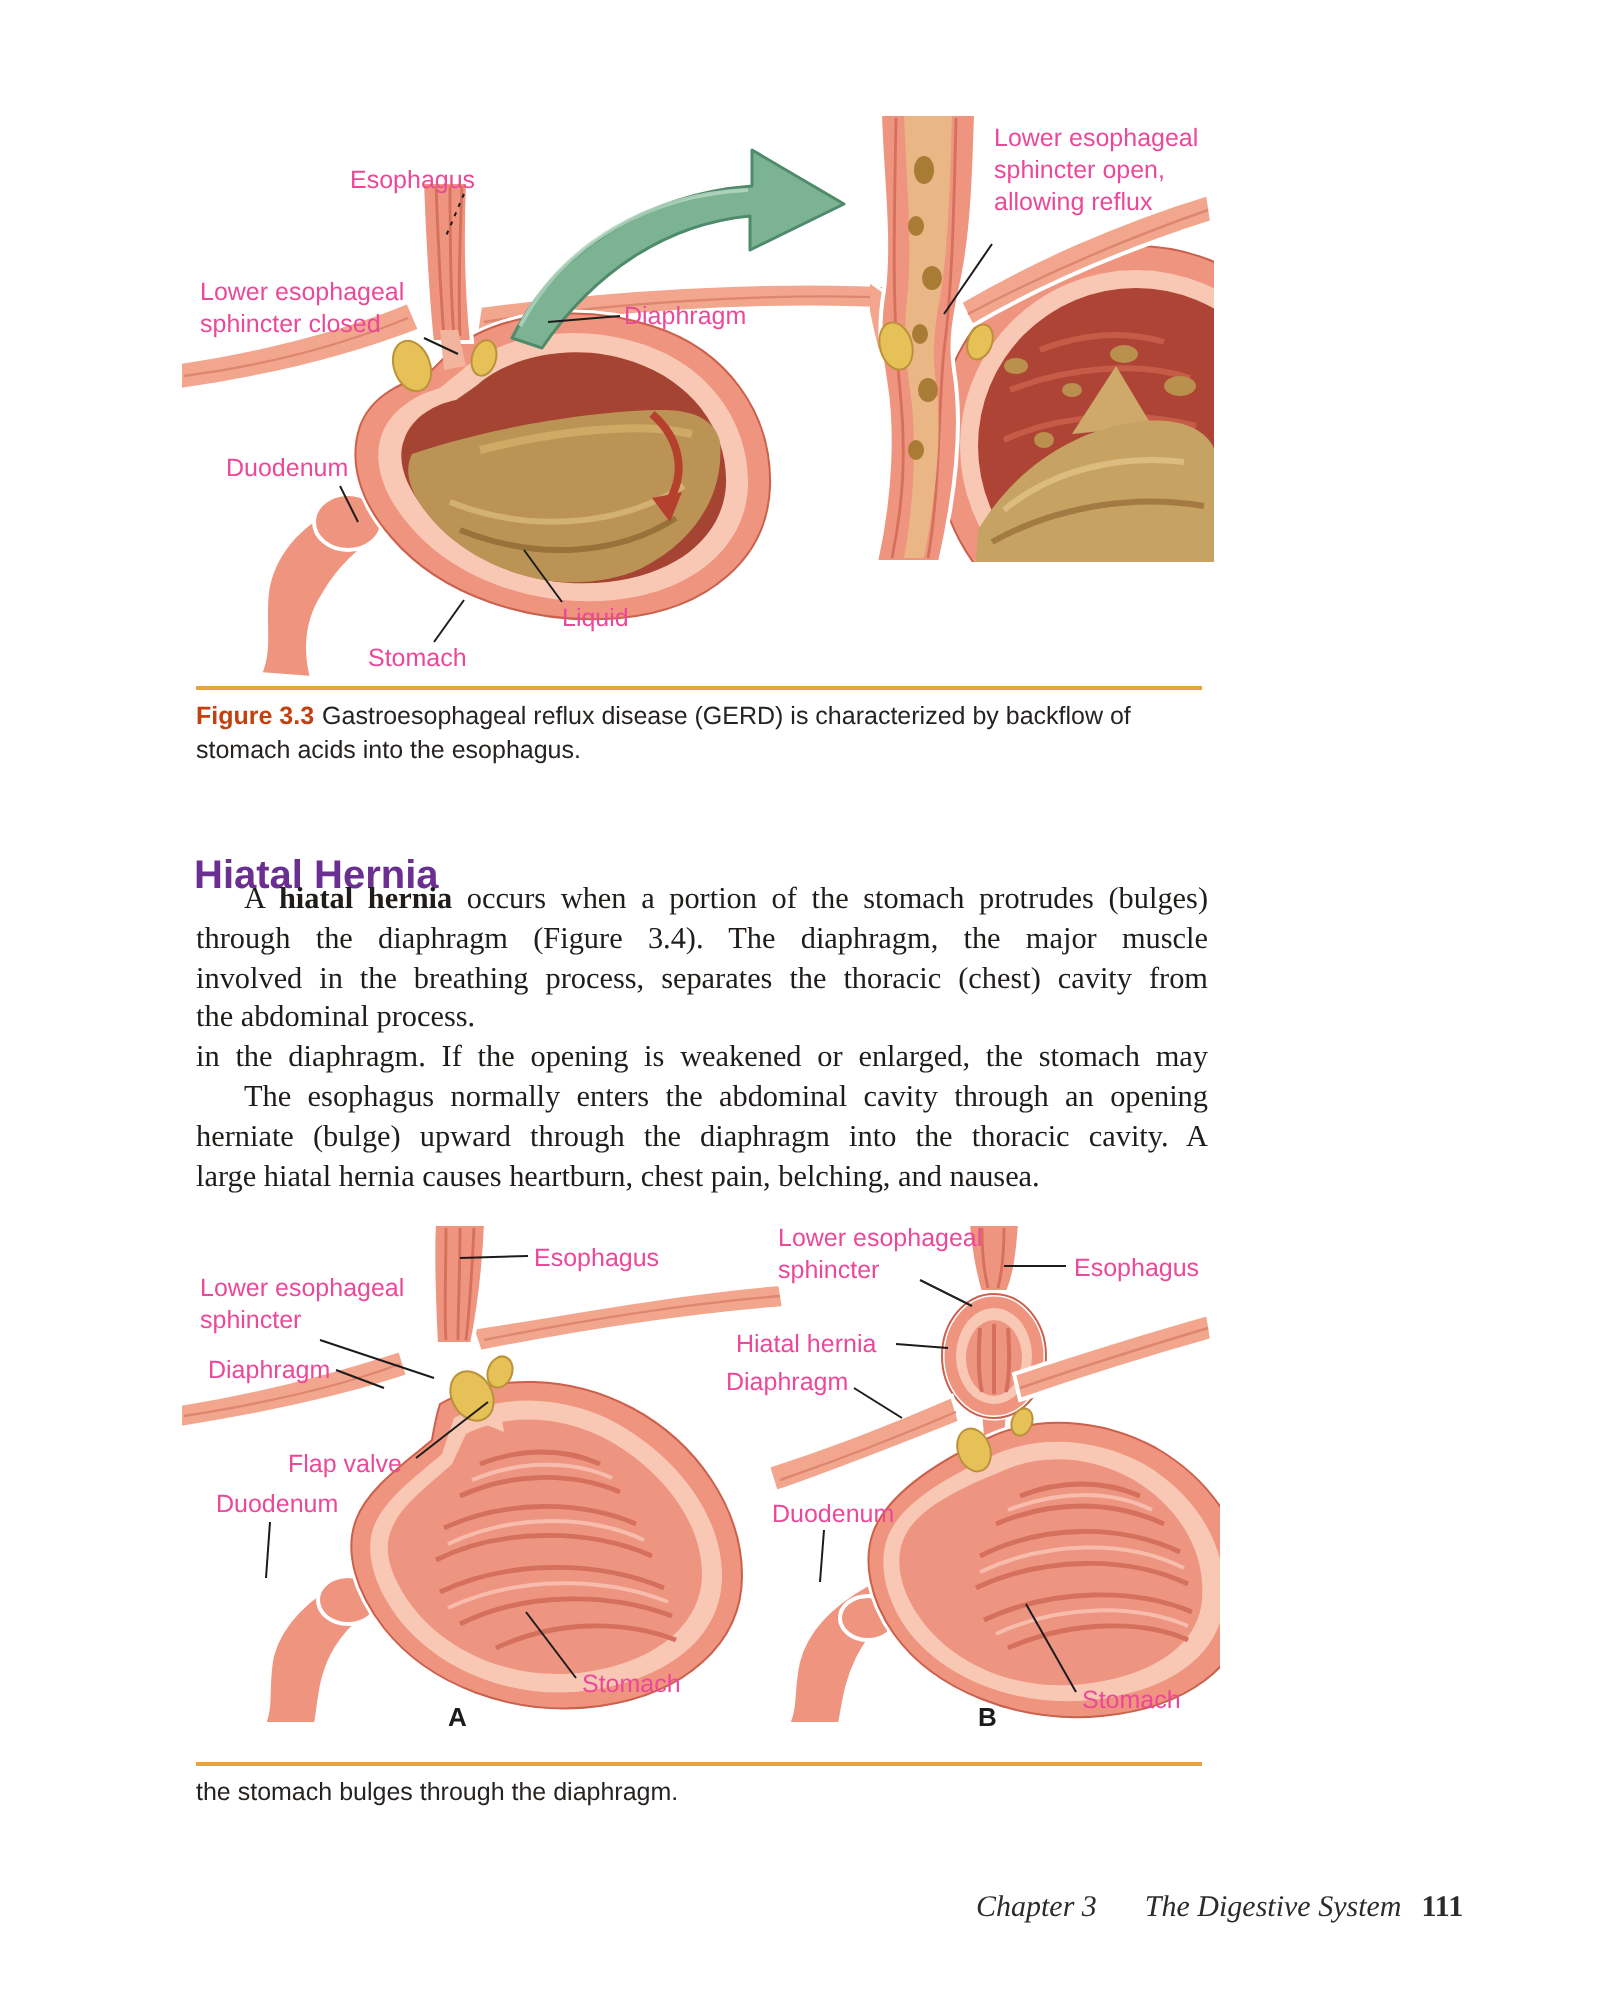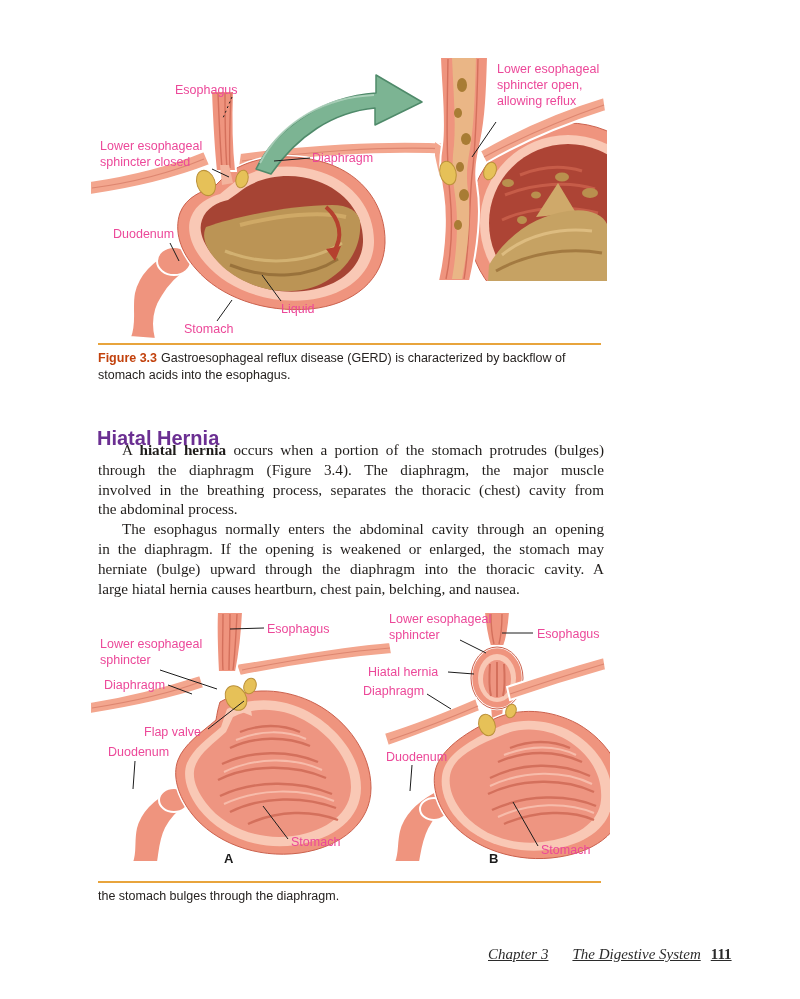--- a/index.html
+++ b/index.html
@@ -16,21 +16,21 @@
   .h2{position:absolute;left:97px;top:409px;font:bold 20px/24px "Liberation Sans",sans-serif;color:#6b2f92;}
   
   .body-block{position:absolute;left:98px;top:440px;width:506px;
       font:15.2px/19.8px "Liberation Serif",serif;color:#1f1c1a;}
   .bl{text-align:justify;text-align-last:justify;}
   .bl-last{text-align:justify;text-align-last:left;}
   .indent{text-indent:24px;}
   .bold{font-weight:bold;}
   
   .footer{position:absolute;left:488px;top:945px;display:flex;align-items:baseline;
-      font:italic 15px/18px "Liberation Serif",serif;color:#2b2b2b;text-decoration:underline;}
+      font:italic 15px/18px "Liberation Serif",serif;color:#2b2b2b;}
   .footer .gap1{width:24px;} .footer .gap2{width:10px;}
   .footer .pageno{font-style:normal;font-weight:bold;}
   .figsvg{position:absolute;}
 </style>
 </head>
 <body>
 
 <div id="page">
 
   <svg class="figsvg" style="left:90px;top:55px" width="520" height="292" viewBox="0 0 520 292">
@@ -145,22 +145,22 @@
     <div>stomach acids into the esophagus.</div>
   </div>
 
   <h2 class="h2">Hiatal Hernia</h2>
 
   <div class="body-block">
     <div class="bl indent"><span>A </span><span class="bold">hiatal hernia</span><span> occurs when a portion of the stomach protrudes (bulges)</span></div>
     <div class="bl">through the diaphragm (Figure 3.4). The diaphragm, the major muscle</div>
     <div class="bl">involved in the breathing process, separates the thoracic (chest) cavity from</div>
     <div class="bl-last">the abdominal process.</div>
+    <div class="bl">in the diaphragm. If the opening is weakened or enlarged, the stomach may</div>
     <div class="bl indent">The esophagus normally enters the abdominal cavity through an opening</div>
-    <div class="bl">in the diaphragm. If the opening is weakened or enlarged, the stomach may</div>
     <div class="bl">herniate (bulge) upward through the diaphragm into the thoracic cavity. A</div>
     <div class="bl-last">large hiatal hernia causes heartburn, chest pain, belching, and nausea.</div>
   </div>
 
   <svg class="figsvg" style="left:90px;top:612px" width="520" height="250" viewBox="0 0 520 250">
 
     <g>
       <path d="M0,102 C38,96 78,88 114,76 L110,63 C76,74 38,84 0,90 Z" fill="#f3a68e" stroke="#fff" stroke-width="2"></path>
       <path d="M2,96 C40,90 78,82 110,70" stroke="#dd8670" stroke-width="1.2" fill="none"></path>
       <path d="M150,64 C200,54 252,46 302,42 L300,30 C250,34 198,44 146,52 Z" fill="#f3a68e" stroke="#fff" stroke-width="2"></path>

